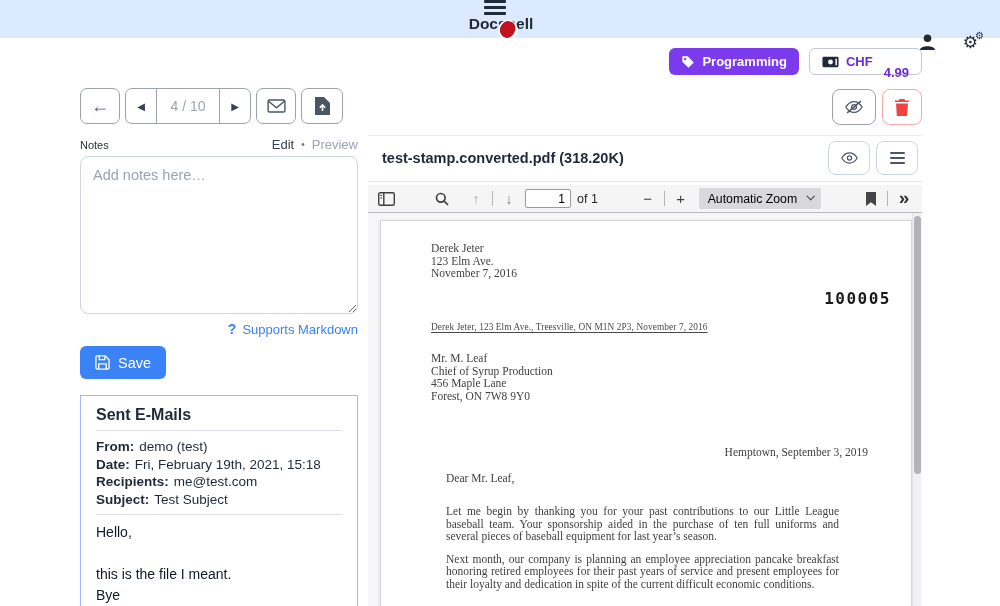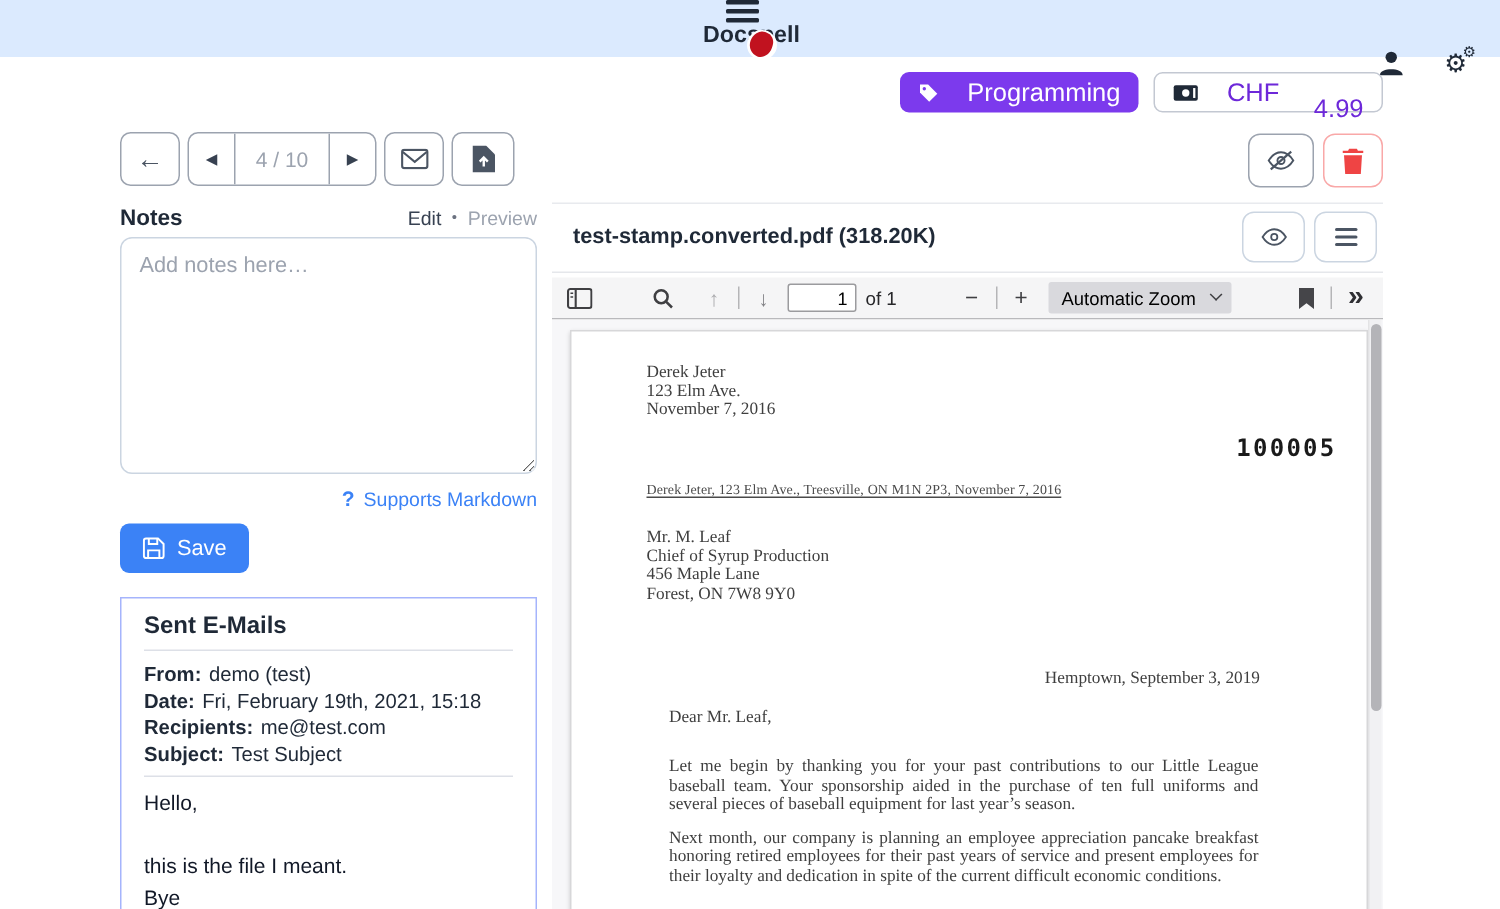--- a/index.html
+++ b/index.html
@@ -14,42 +14,42 @@
   .logo::before { content:""; position:absolute; left:5px; top:5px; width:20px; height:20px; border-radius:50%; background:#fff; }
   .logo::after { content:""; position:absolute; left:7px; top:6px; width:15px; height:17px; border-radius:50% 42% 50% 50%; background:#c1121f; transform:rotate(18deg); }
   .app-title { font-weight:bold; font-size:15.5px; margin-left:12px; }
   .topbar-right { margin-left:auto; display:flex; align-items:center; gap:26px; }
   .gear-wrap { position:relative; font-size:17px; color:#1f2937; line-height:1; }
   .gear-wrap .gear-small { position:absolute; font-size:10px; right:-6px; top:-3px; }
 
   
   .content { padding:0 78px 0 80px; }
   .badge-row { display:flex; justify-content:flex-end; gap:10px; margin-top:10px; height:27px; }
-  .badge { display:flex; align-items:center; gap:19px; border-radius:6px; padding:0 12px; font-size:17px; font-weight:normal; }
+  .badge { display:flex; align-items:center; gap:7px; border-radius:6px; padding:0 12px; font-size:13px; font-weight:bold; }
   .badge-tag { background:#7c3aed; color:#fff; }
   .badge-money { background:#fff; border:1px solid #c3c8d2; color:#6d28d9; }
   .badge-money .amount { margin-left:4px;margin-top:22px; }
 
   .cols { display:flex; margin-top:13px; }
   .col-left { width:278px; flex:none; }
   .col-right { flex:1; margin-left:10px; min-width:0; }
 
   
   .navrow { display:flex; gap:5px; align-items:center; }
   .btn { background:#fff; border:1px solid #9ca3af; border-radius:7px; height:36px;
          display:flex; align-items:center; justify-content:center; cursor:pointer; color:#4b5563; }
   .btn-back { width:40px; font-size:18px; }
   .btn-group { display:flex; border:1px solid #9ca3af; border-radius:7px; height:36px; overflow:hidden; background:#fff; }
   .pg-btn { width:30px; display:flex; align-items:center; justify-content:center; font-size:10px; color:#374151; cursor:pointer; }
   .pg-num { width:64px; display:flex; align-items:center; justify-content:center; color:#9ca3af; font-size:14px;
             border-left:1px solid #9ca3af; border-right:1px solid #9ca3af; }
   .btn-mail { width:40px; } .btn-file { width:42px; }
 
   .notes-head { display:flex; align-items:baseline; margin-top:13px; }
-  .notes-title { font-size:15px; font-weight:bold; }
+  .notes-title { font-size:11px; font-weight:normal; }
   .notes-tabs { margin-left:auto; font-size:13px; display:flex; gap:7px; align-items:center; }
   .tab-edit { color:#374151; cursor:pointer; }
   .tab-dot { color:#6b7280; font-size:10px; }
   .tab-preview { color:#9ca3af; cursor:pointer; }
   .notes-area { width:100%; height:158px; margin-top:4px; border:1px solid #cbd5e1; border-radius:8px;
     padding:10px 12px; font-family:"Liberation Sans",sans-serif; font-size:14.5px; color:#374151; resize:both; }
   .notes-area::placeholder { color:#9ca3af; }
   .md-hint { display:flex; justify-content:flex-end; align-items:center; gap:6px; margin-top:3px;
     color:#3b82f6; font-size:13px; cursor:pointer; }
   .md-q { font-weight:800; font-size:14px; }
@@ -106,21 +106,21 @@
   .pdf-page { position:relative; margin:7px 10px 0 12px; height:560px; background:#fff;
     border:1px solid #d7d7d9; box-shadow:0 1px 3px rgba(0,0,0,0.18);
     font-family:"Liberation Serif","DejaVu Serif",serif; color:#3f3f3f; font-size:11.5px; line-height:12.5px;
     padding-top:21px; }
   .sender { margin-left:50px; }
   .stamp { position:absolute; top:72px; right:20px; font-family:"DejaVu Sans Mono",monospace;
     font-weight:bold; font-size:16px; letter-spacing:1.5px; color:#1a1a1a; }
   .refline { margin:41px 0 0 50px; font-size:9.3px; color:#4a4a4a; text-decoration:underline;
     text-underline-offset:2px; letter-spacing:0.1px; }
   .recipient { margin:19px 0 0 50px; }
-  .dateline { margin-top:44px; text-align:right; padding-right:71px; }
+  .dateline { margin-top:44px; text-align:right; padding-right:43px; }
   .salutation { margin:13px 0 0 65px; }
   .para { margin:0 72px 0 65px; text-align:justify; }
   .p1 { margin-top:21px; } .p2 { margin-top:10px; }
 
   svg { display:block; }
 </style>
 </head>
 <body>
 
 <div class="topbar">

